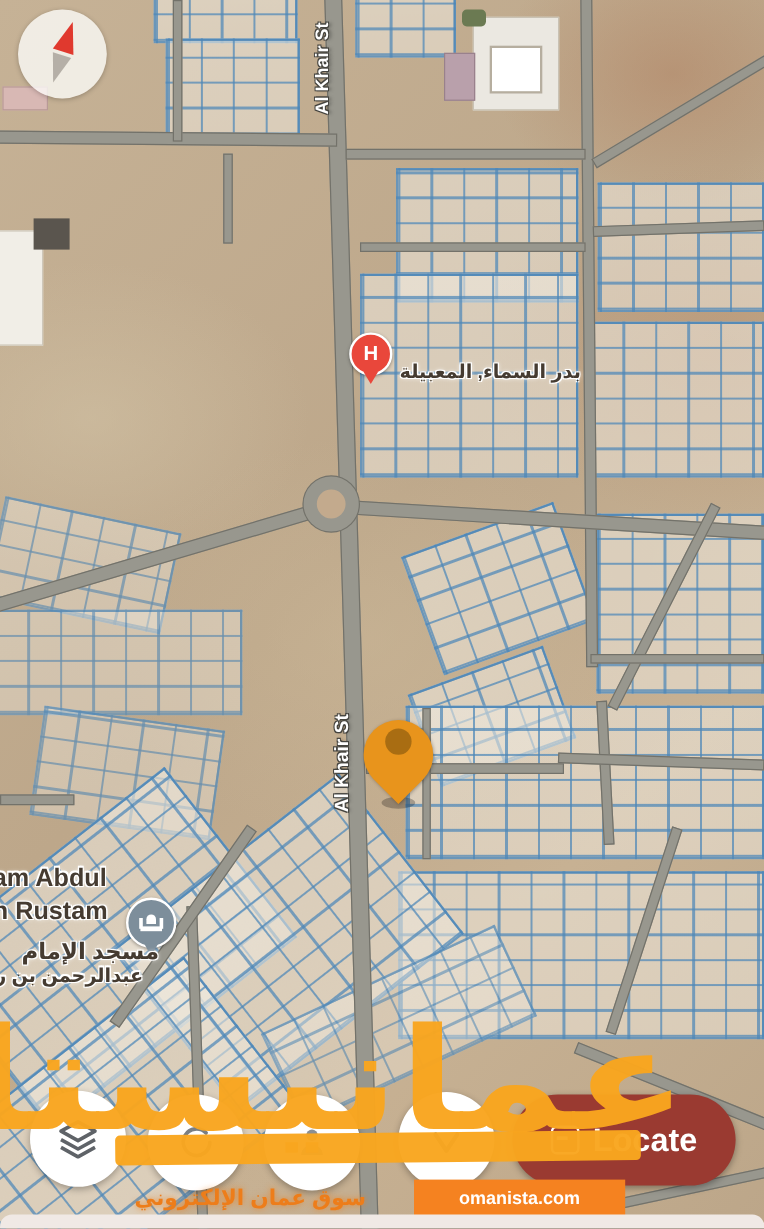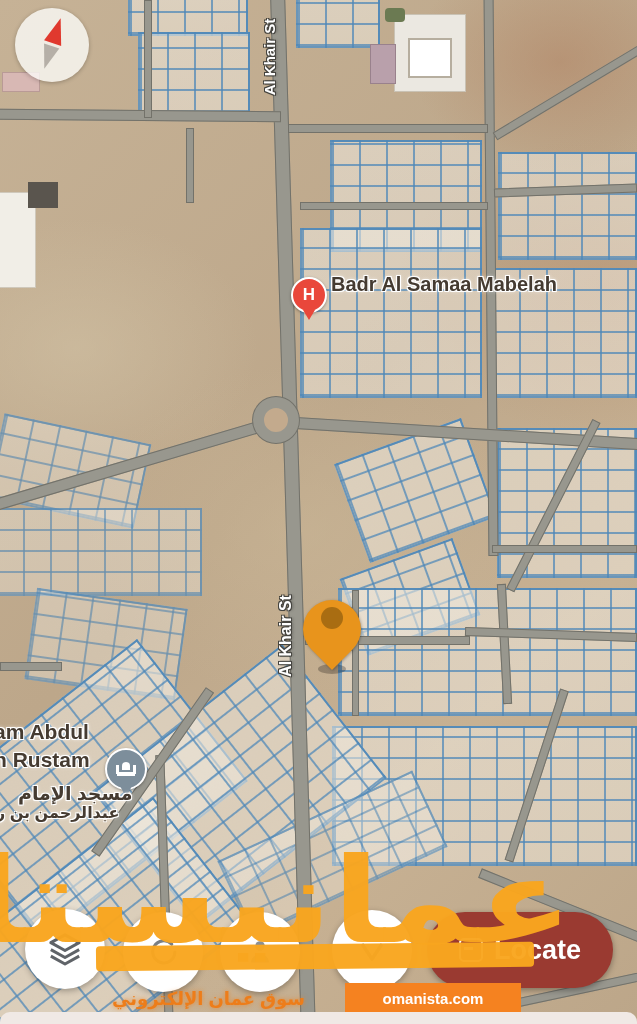--- a/index.html
+++ b/index.html
@@ -106,21 +106,21 @@
 
   <div style="position:absolute;left:253px;top:397px;width:46px;height:46px;border-radius:50%;background:#c3aa8d;border:11px solid #98978e;box-sizing:border-box;box-shadow:0 0 0 1px #73726a;"></div>
 
   <div class="street-label" style="left:269px;top:57px;font-size:15px;transform:translate(-50%,-50%) rotate(-90deg);">Al Khair St</div>
   <div class="street-label" style="left:286px;top:636px;font-size:16px;transform:translate(-50%,-50%) rotate(-90deg);">Al Khair St</div>
 
   <div class="pin" style="left:291px;top:277px;width:32px;height:32px;background:#e9473b;">
     <span style="color:#fff;font-weight:bold;font-size:17px;">H</span>
     <span class="tail" style="border-top:10px solid #e9473b;"></span>
   </div>
-  <div class="poi-en halo" style="left:331px;top:273px;">Badr Al Samaa Mabelah</div>
+  <div class="poi-ar halo" style="left:333px;top:300px;font-size:16px;">بدر السماء, المعبيلة</div>
 
   <div class="pin" style="left:105px;top:748px;width:38px;height:38px;background:#7d8e9b;">
     <span style="position:relative;width:20px;height:14px;display:block;">
       <span style="position:absolute;left:6px;top:0;width:8px;height:8px;background:#fff;border-radius:50% 50% 0 0;"></span>
       <span style="position:absolute;left:0;top:3px;width:3px;height:9px;background:#fff;box-shadow:17px 0 0 #fff;"></span>
       <span style="position:absolute;left:1px;top:10px;width:18px;height:4px;background:#fff;"></span>
     </span>
     <span class="tail" style="border-top:11px solid #7d8e9b;"></span>
   </div>
   <div class="poi-en halo" style="left:-6px;top:720px;font-size:21px;">am Abdul</div>

